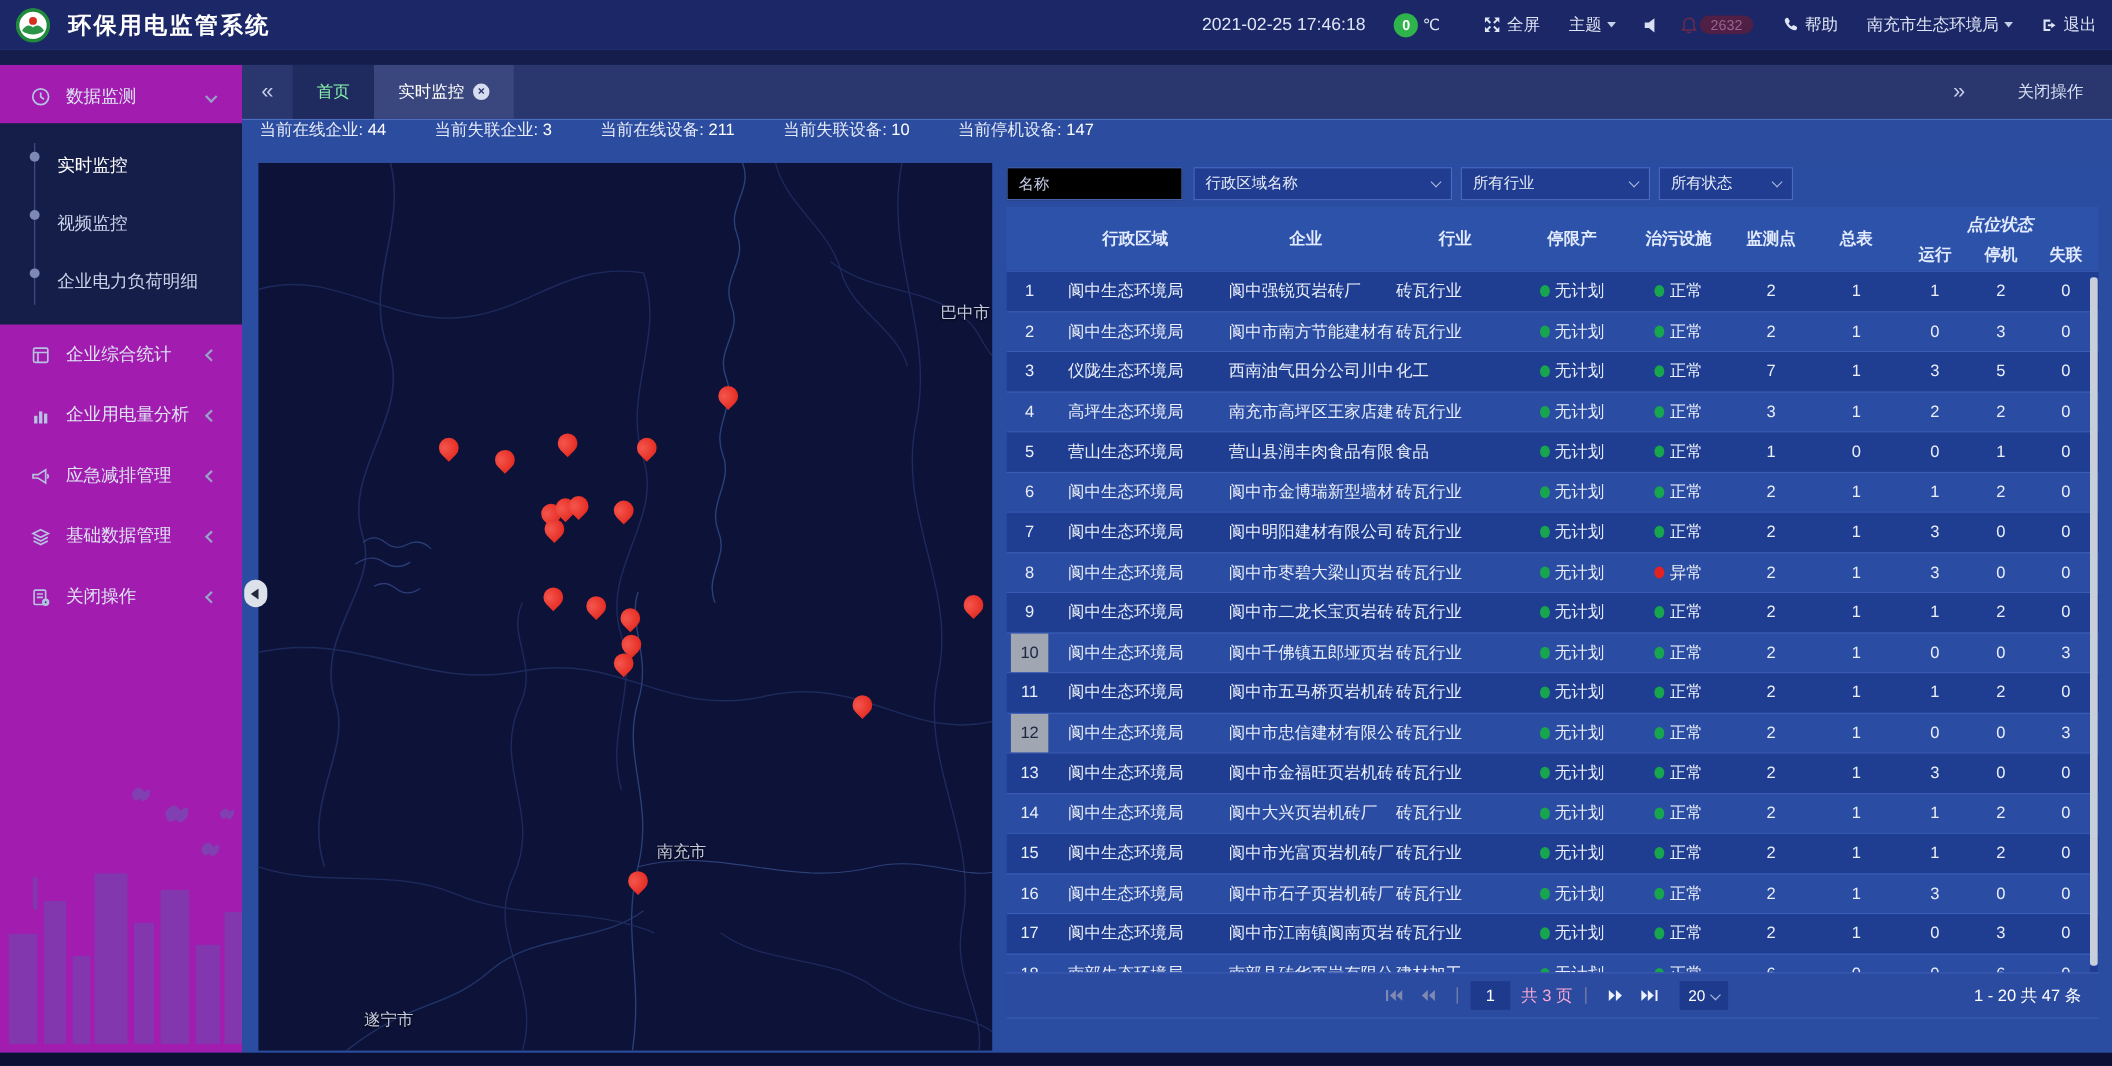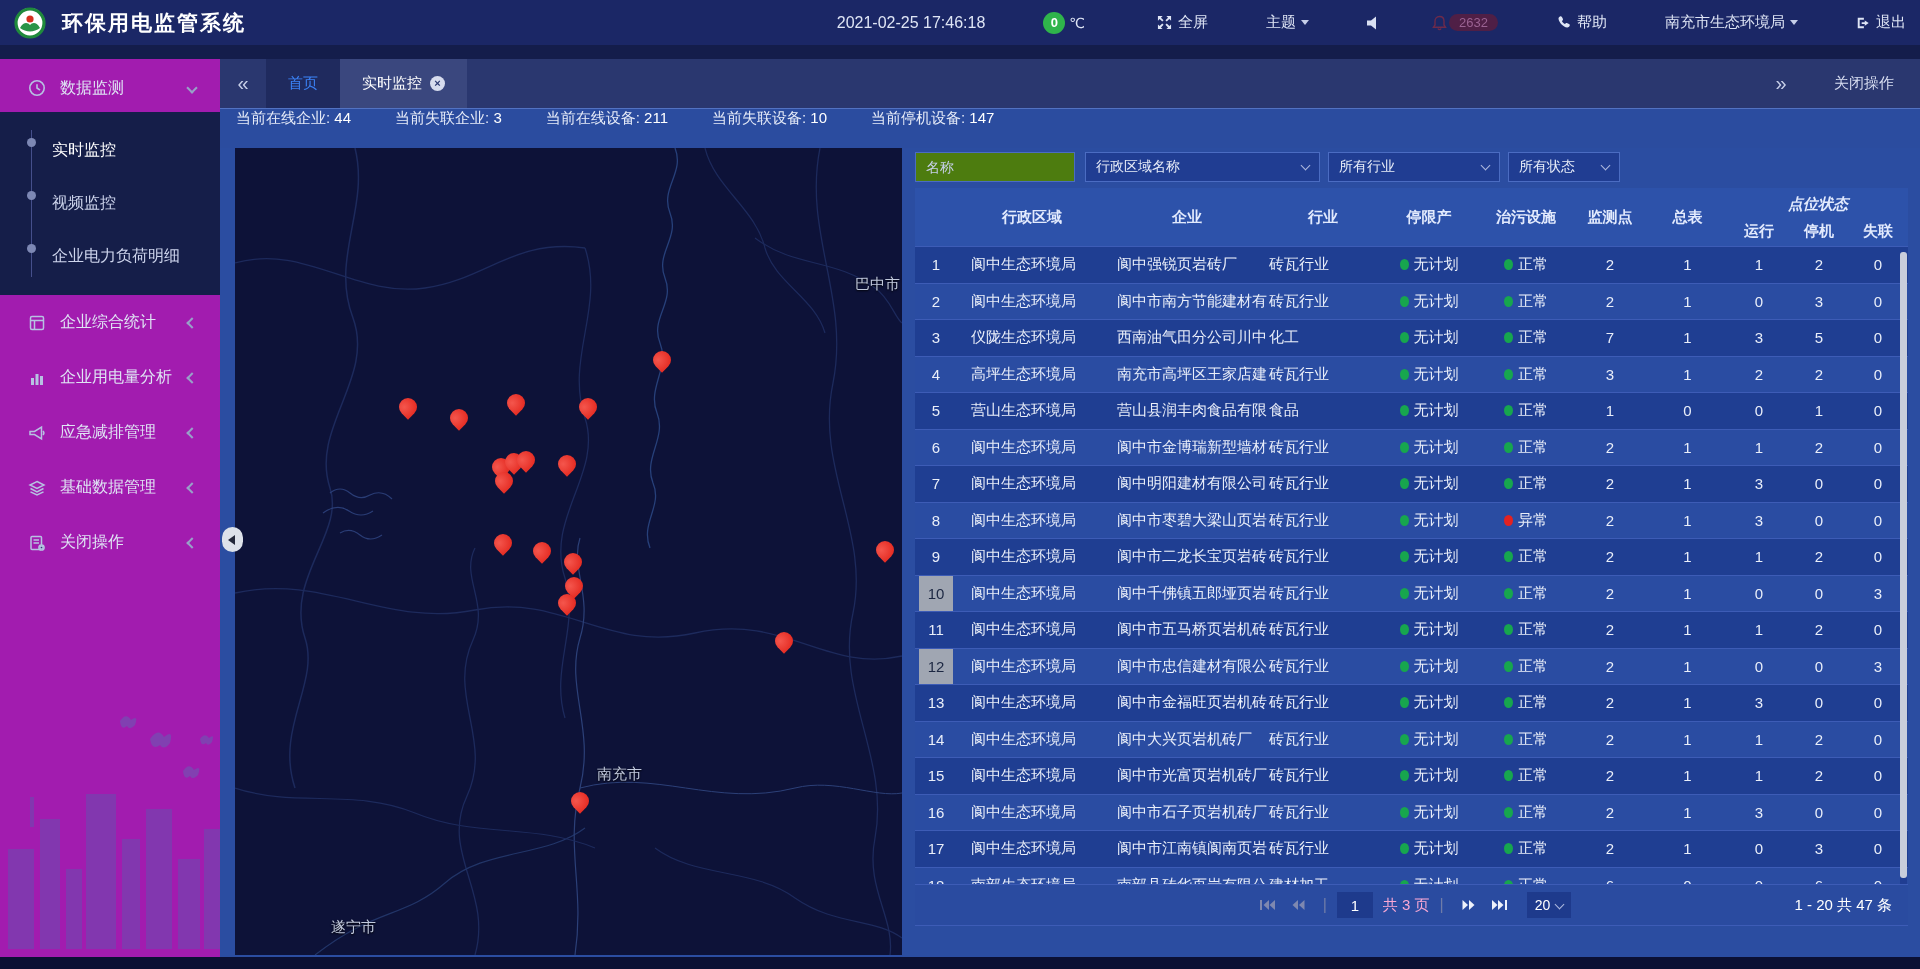--- a/index.html
+++ b/index.html
@@ -5,21 +5,21 @@
   * { margin:0; padding:0; box-sizing:border-box; }
   html,body { width:1920px; height:969px; overflow:hidden; background:#0d1440;
     font-family:"Liberation Sans","DejaVu Sans",sans-serif; }
   #stage { position:relative; width:1920px; height:969px; background:#2b4da1; }
 
   
   #header { position:absolute; left:0; top:0; width:1920px; height:45px; background:#1b2766;
     display:flex; align-items:center; z-index:20; }
   #logo { margin-left:14px; width:32px; height:32px; }
   #app-title { margin-left:16px; color:#fff; font-size:21px; font-weight:bold; letter-spacing:2px; }
-  .h-right { margin-left:auto; display:flex; align-items:center; color:#dfe5f5; font-size:15px; padding-right:14px;gap:32px; }
+  .h-right { margin-left:auto; display:flex; align-items:center; color:#dfe5f5; font-size:15px; padding-right:14px; }
   .h-item { display:flex; align-items:center; margin-left:26px; cursor:pointer; white-space:nowrap; }
   .h-datetime { margin-left:0; font-size:16px; }
   .temp-circle { width:22px; height:22px; border-radius:50%; background:#2fb44b; color:#fff;
     font-size:13px; font-weight:bold; display:flex; align-items:center; justify-content:center; }
   .temp-unit { margin-left:4px; font-size:14px; }
   .hicon { margin-right:6px; display:inline-flex; }
   .caret { width:0; height:0; border-left:4px solid transparent; border-right:4px solid transparent;
     border-top:5px solid #c6cfe9; margin-left:5px; }
   .bell-badge { background:#4f1f46; color:#9a6292; font-size:13px; border-radius:9px;
     padding:1px 10px; margin-left:-4px; }
@@ -50,21 +50,21 @@
   #collapse-handle { position:absolute; left:222px; top:527px; width:21px; height:25px; background:#dde2ea;
     border-radius:11px; display:flex; align-items:center; justify-content:center; z-index:18; cursor:pointer; }
   #collapse-handle .tri { width:0; height:0; border-top:5px solid transparent; border-bottom:5px solid transparent;
     border-right:7px solid #23283a; margin-right:2px; }
 
   
   #tabbar { position:absolute; left:220px; top:59px; width:1700px; height:49px; background:#2a376f;
     display:flex; align-items:stretch; z-index:13; }
   .tab-scroll { width:46px; display:flex; align-items:center; justify-content:center; color:#c7cfe8;
     font-size:20px; cursor:pointer; }
-  .tab { display:flex; align-items:center; padding:0 22px; font-size:15px; color:#3b82f6; cursor:pointer; }
+  .tab { display:flex; align-items:center; padding:0 22px; font-size:15px; color:#86efac; cursor:pointer; }
   .tab.idle { background:#1f2a5e; }
   .tab.active { background:#3a477e; color:#fff; }
   .tab-close { width:15px; height:15px; border-radius:50%; background:#d7dcee; color:#2a3770;
     font-size:11px; line-height:14px; text-align:center; margin-left:8px; font-weight:bold; }
   .tab-right { margin-left:auto; display:flex; align-items:center; }
   .close-ops { color:#d9dff2; font-size:15px; margin:0 26px 0 30px; cursor:pointer; }
 
   
   #stats-bar { position:absolute; left:220px; top:108px; width:1700px; height:40px; background:#2b4c9f;
     border-top:1px solid #5272c2; display:flex; align-items:flex-start; padding-left:16px; z-index:12; }
@@ -73,29 +73,29 @@
 
   
   #map-panel { position:absolute; left:235px; top:148px; width:667px; height:807px; background:#0f172a;
     overflow:hidden; z-index:10; }
   .map-label { position:absolute; color:#c2cade; font-size:15px; text-shadow:0 1px 2px #000; z-index:3; }
   .pin { position:absolute; width:18px; height:18px; border-radius:50% 50% 50% 0; transform:rotate(-45deg);
     background:radial-gradient(circle at 35% 35%, #f4564d, #e01f16); z-index:4; cursor:pointer; }
 
   
   #filters { position:absolute; left:915px; top:152px; width:993px; height:30px; display:flex; z-index:12; }
-  .f-input { width:160px; height:30px; background:#4d7c0f; border:1px solid #4b6cc2; color:#e8edf8;
+  .f-input { width:160px; height:30px; background:#000000; border:1px solid #4b6cc2; color:#e8edf8;
     font-size:14px; padding-left:10px; outline:none; font-family:inherit; }
   .f-input::placeholder { color:#c7d0ea; opacity:1; }
   .f-select { height:30px; background:#203d92; border:1px solid #4b6cc2; color:#e8edf8; font-size:14px;
     display:flex; align-items:center; padding:0 10px; cursor:pointer; position:relative; }
   .f-select .lbl { flex:1; }
   .f-region { width:235px; margin-left:10px; }
   .f-industry { width:172px; margin-left:8px; }
-  .f-status { width:112px; margin-left:8px; }
+  .f-status { width:122px; margin-left:8px; }
   .sel-chev { width:7px; height:7px; border-right:1.6px solid #aebadf; border-bottom:1.6px solid #aebadf;
     transform:rotate(45deg); margin-left:8px; margin-top:-3px; }
 
   #table-wrap { position:absolute; left:915px; top:188px; width:993px; height:767px; z-index:11; }
   .thead { height:58px; background:#2d52aa; display:flex; color:#e2eafd; font-size:15px; font-weight:bold; }
   .th { display:flex; align-items:center; justify-content:center; }
   .tr { display:flex; height:36.5px; border-top:1px solid #3d5cb6; color:#e9eef9; font-size:15px; cursor:pointer; }
   #table-body { height:640px; overflow:hidden; }
   #table-body .tr:nth-child(odd) { background:#1f3e92; }
   #table-body .tr:nth-child(even) { background:#2a4ca2; }

